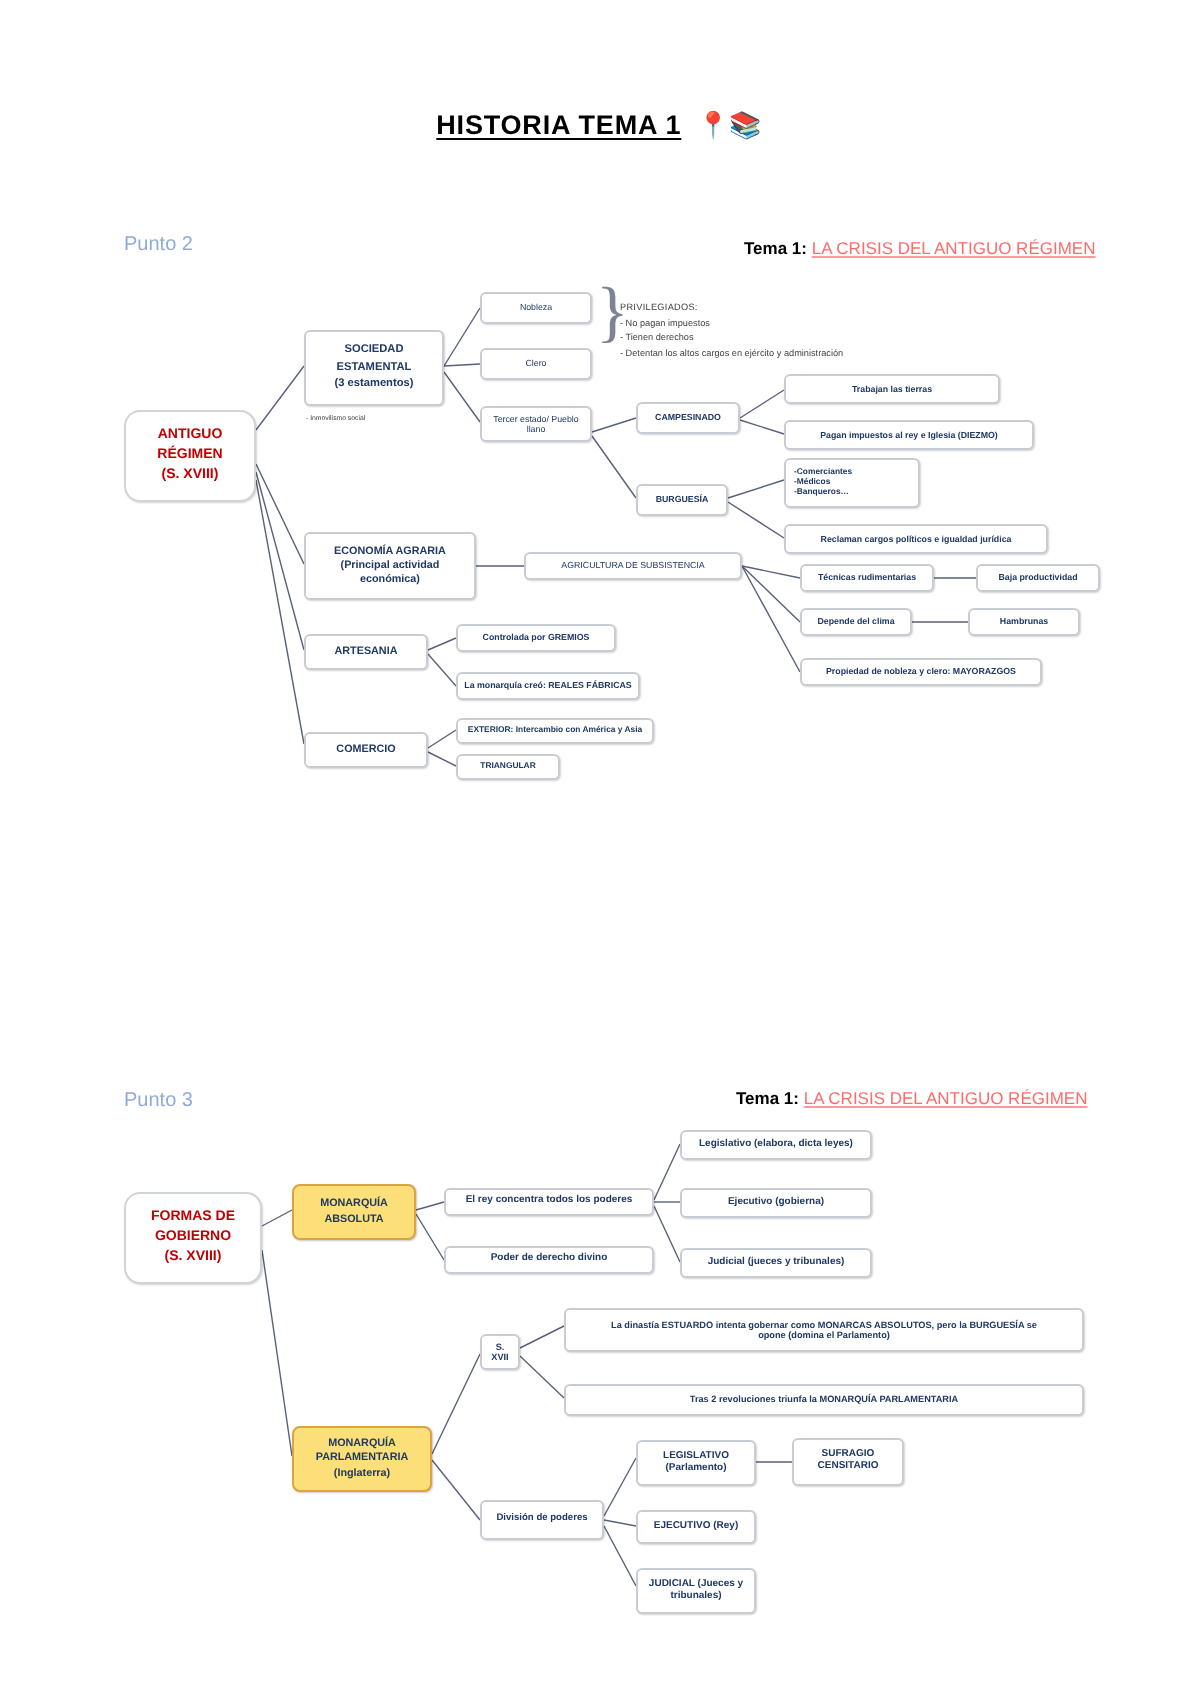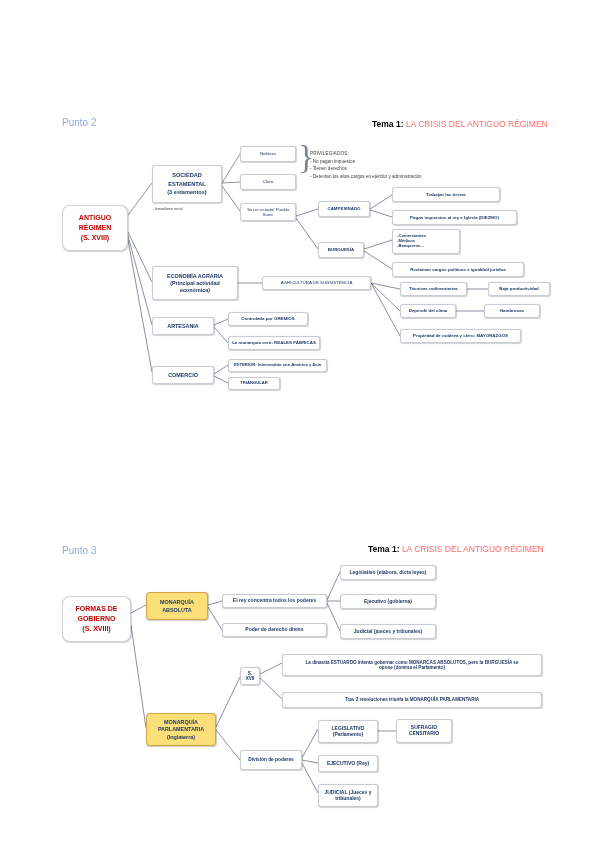--- a/index.html
+++ b/index.html
@@ -12,32 +12,36 @@
   .nd-red{color:#c00000;font-weight:bold;border-radius:8px;border:1px solid #d0d4d9;}
   .nd-bold{font-weight:bold;}
   .nd-yellow{background:#fcdf78;border:1px solid #d9a441;color:#1f3864;font-weight:bold;border-radius:4px;
              box-shadow:0.5px 0.5px 1px rgba(0,0,0,.22);}
   .ttl{position:absolute;left:0;right:0;top:55px;text-align:center;font-weight:bold;font-size:13.5px;color:#000;letter-spacing:.4px;}
   .ttl u{text-decoration:underline;text-underline-offset:2px;}
   .emoji{font-size:13px;letter-spacing:0;}
   .punto{position:absolute;font-size:10px;color:#8faadc;}
   .tema{position:absolute;font-size:8.5px;white-space:nowrap;}
   .tema b{color:#000;}
-  .tema span{color:#ff6b6b;text-decoration-color:#ff9a9a;}
+  .tema span{color:#ff6b6b;text-decoration:underline;text-decoration-color:#ff9a9a;}
   .freetext{position:absolute;color:#404040;white-space:pre;}
   .priv{position:absolute;font-size:4.6px;color:#404040;line-height:1.65;}
   .priv .hd{letter-spacing:.15px;}
   .brace{position:absolute;color:#7c8493;font-size:34px;line-height:1;font-family:"Liberation Serif",serif;}
   .t3{font-size:3.4px;}
 </style>
 </head>
 <body>
 
 <div class="page">
 
+  <div class="ttl">
+    <u>HISTORIA TEMA 1</u>
+    <span class="emoji">&nbsp;📍</span><span class="emoji">📚</span>
+  </div>
 
   <svg class="links" viewBox="0 0 599 848">
     <g stroke="#59617a" stroke-width="0.7" fill="none">
 
       <path d="M128,215 L152,183"></path>
       <path d="M128,232 L152,282"></path>
       <path d="M128,236 L152,325"></path>
       <path d="M128,240 L152,372"></path>
 
       <path d="M222,183 L240,154"></path>

